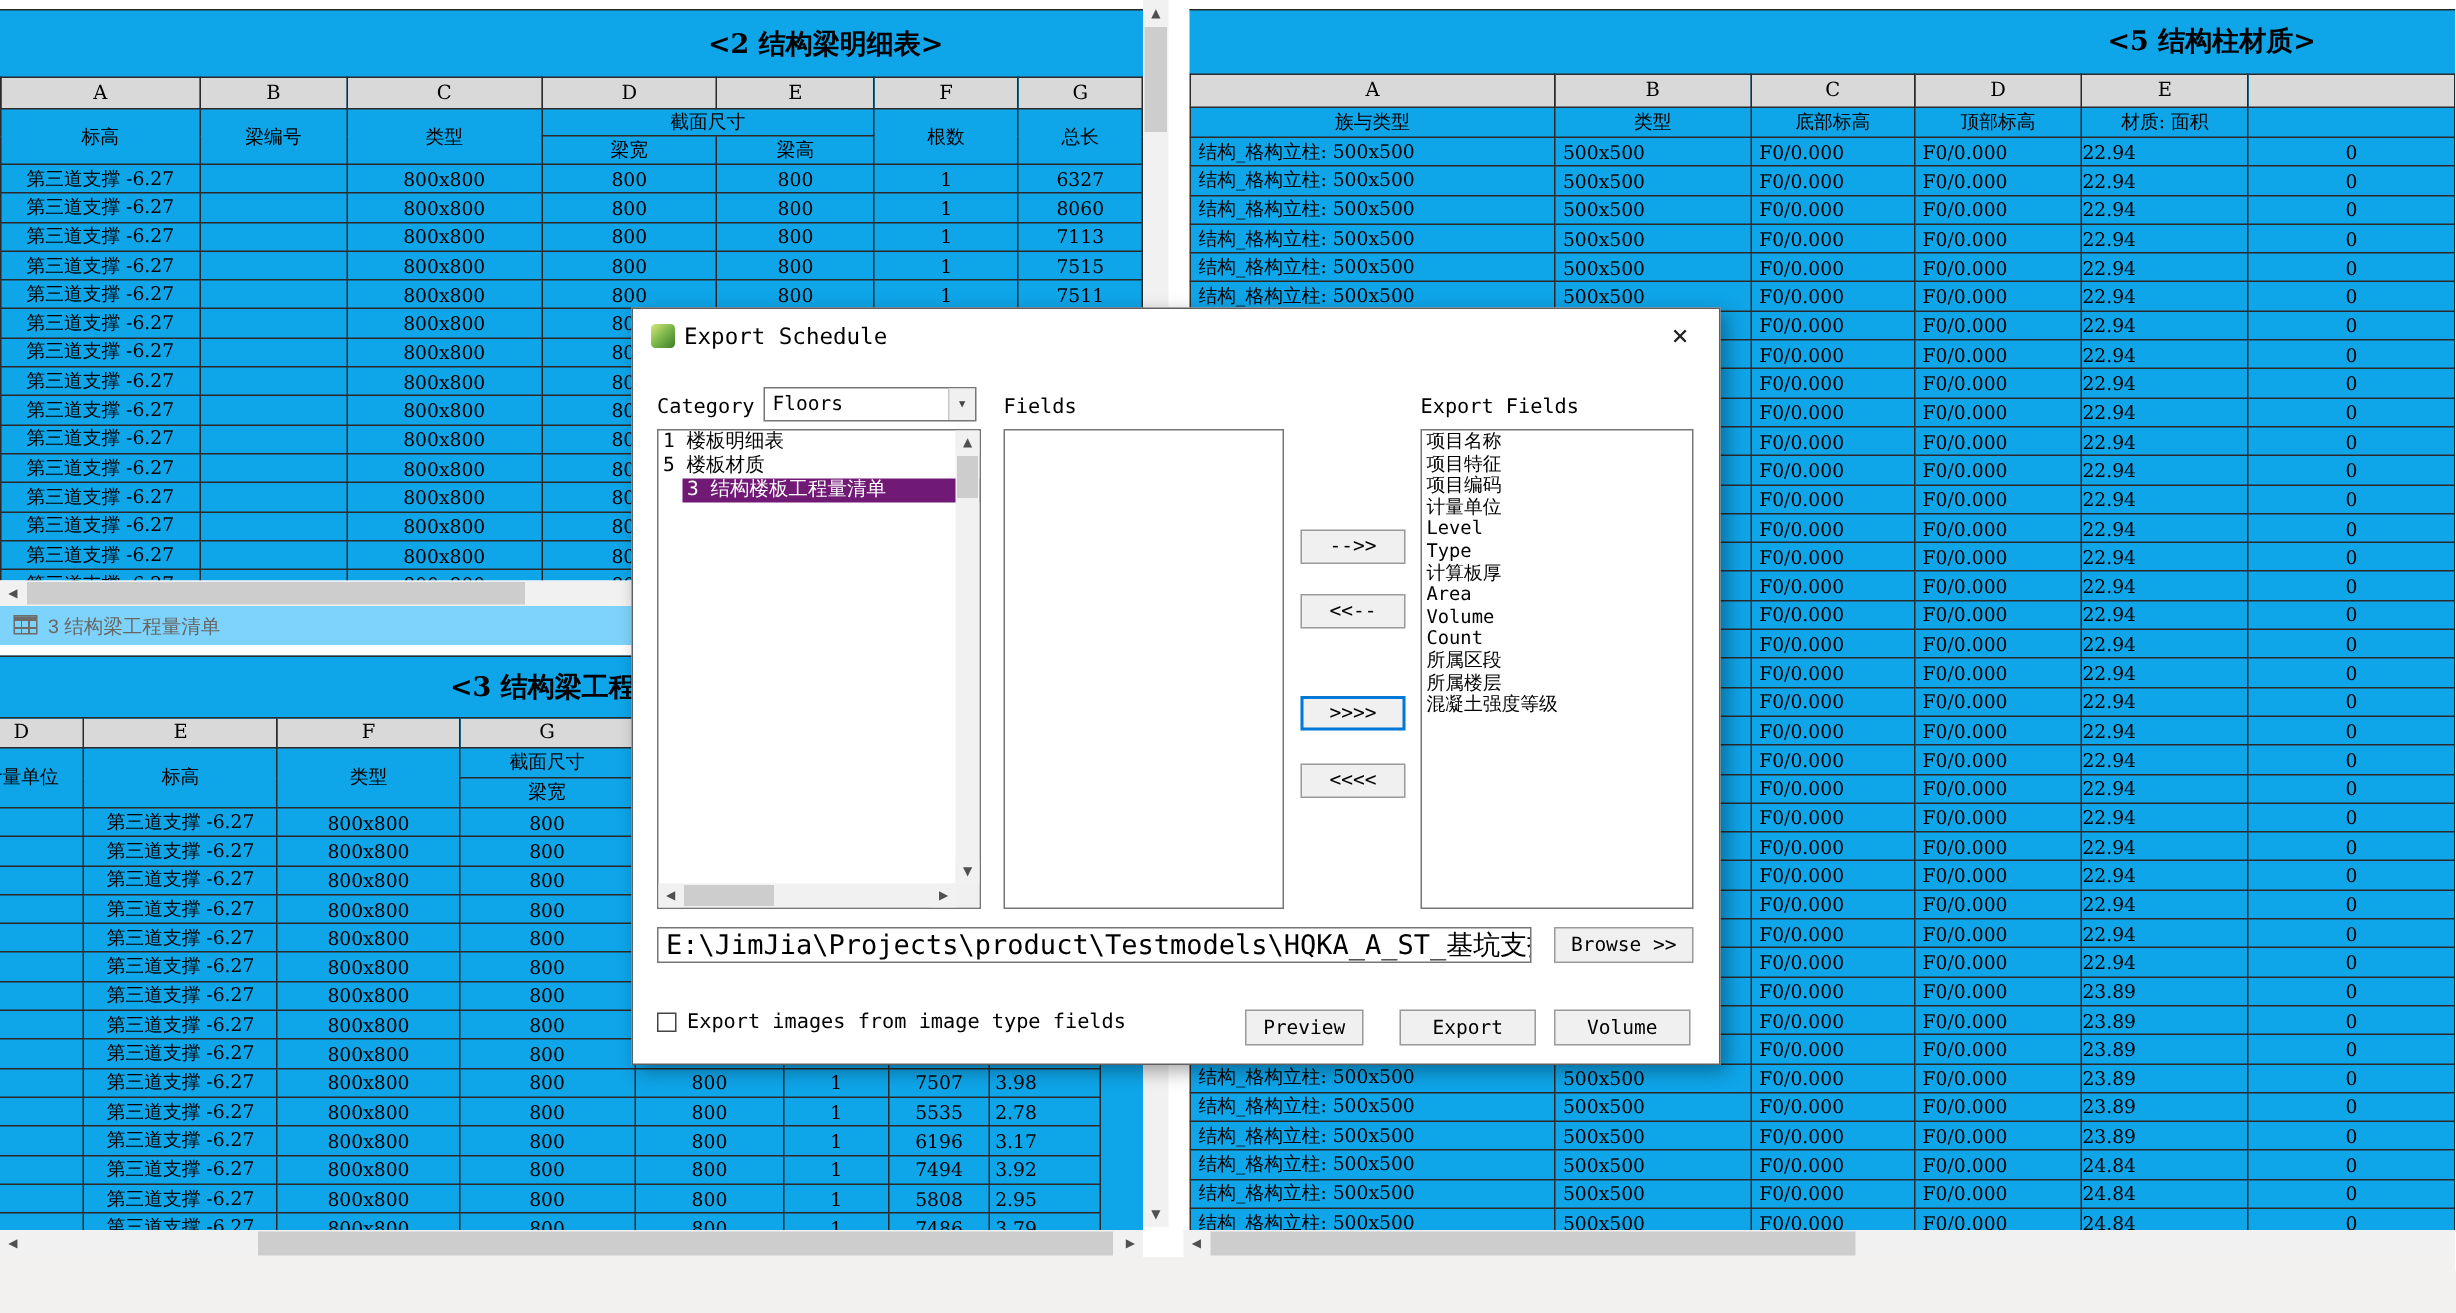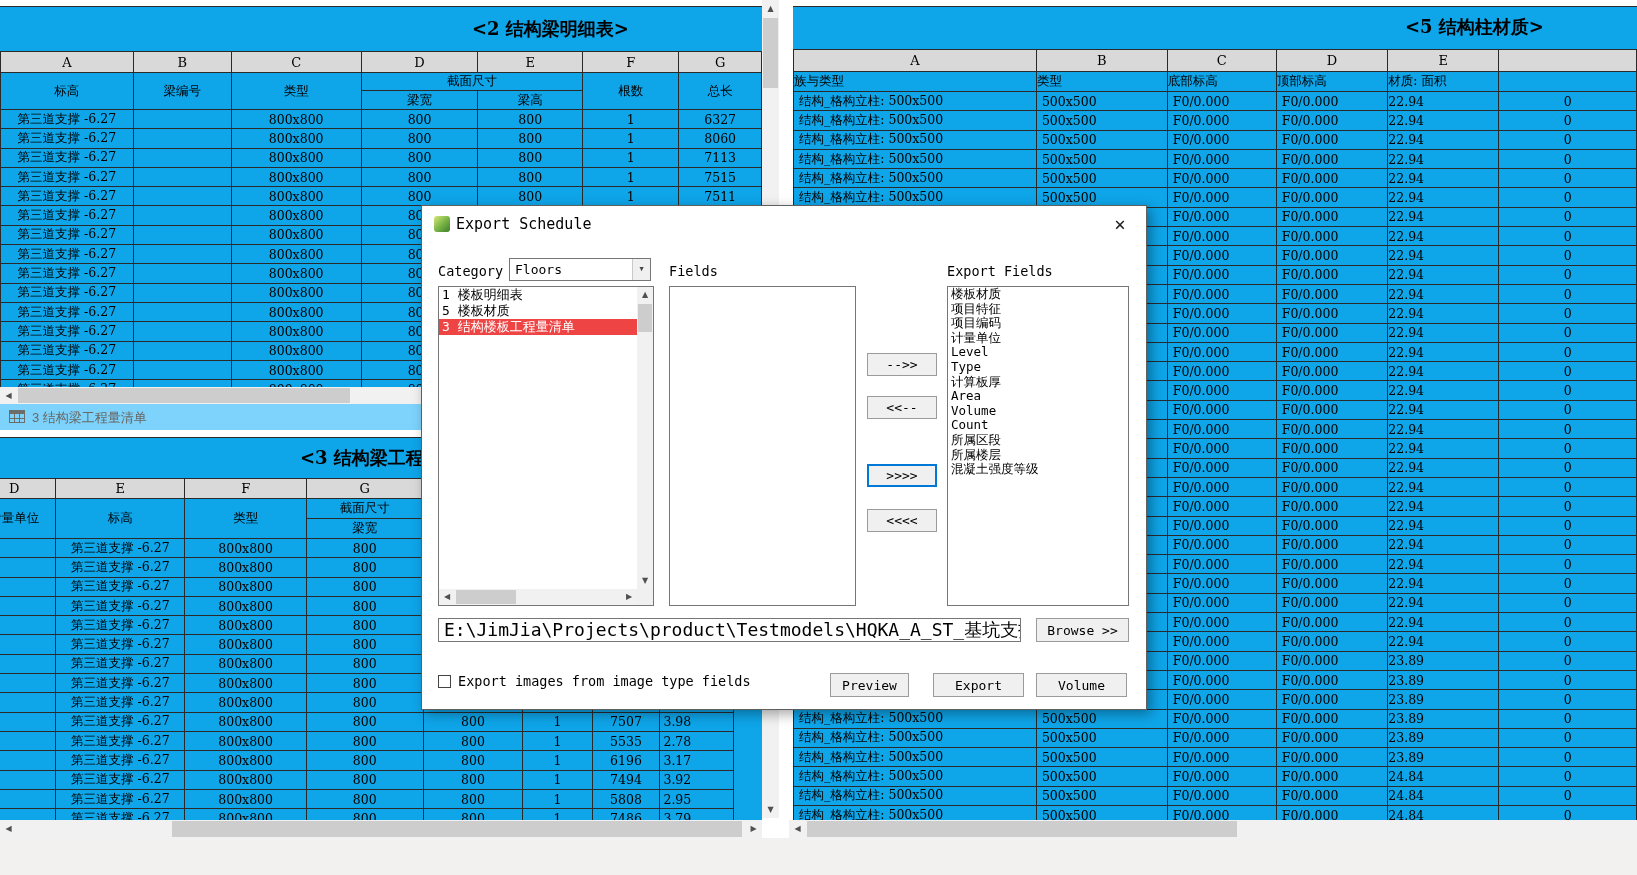--- a/index.html
+++ b/index.html
@@ -22,21 +22,21 @@
   #view-rt table{left:0;top:42px;}
   .sched td{border:1px solid #2a2a2a;font-size:12.5px;text-align:center;vertical-align:middle;
             overflow:hidden;white-space:nowrap;padding:0;color:#000;}
   .sched tr.letters td{background:#d9d9d9;font-size:13px;}
   .t-lt tr.letters{height:21px}.t-lt tr.grp{height:18px}.t-lt tr.hdr{height:19px}.t-lt tr.data{height:19.3px}
   .t-lb tr.letters{height:20px}.t-lb tr.grp{height:20px}.t-lb tr.hdr{height:20px}.t-lb tr.data{height:19.3px}
   .t-rt tr.letters{height:22px}.t-rt tr.hdr1{height:20px}.t-rt tr.data{height:19.3px}
   .t-lb td.al{text-align:left;padding-left:3px;}
   .t-rt td{text-align:left;padding:0 0 0 5px;}
   .t-rt tr.letters td{text-align:center;padding:0;}
-  .t-rt tr.hdr1 td{text-align:left;padding:0;}
+  .t-rt tr.hdr1 td{text-align:center;padding:0;}
   .t-rt td.ar{text-align:left;padding:0 6px 0 0;}
   .t-rt td.ctr{text-align:center;padding:0;}
 
   
   #tabbar{position:absolute;left:0;top:404px;width:762px;height:26px;background:#7dd3fc;}
   .tab-icon{position:absolute;left:9px;top:6px;width:16px;height:13px;border:1px solid #6d6c68;
     background-image:
       linear-gradient(to right,transparent 4px,#6d6c68 4px,#6d6c68 5px,transparent 5px,transparent 9px,#6d6c68 9px,#6d6c68 10px,transparent 10px),
       linear-gradient(to bottom,#6d6c68 0,#6d6c68 3px,transparent 3px,transparent 7px,#6d6c68 7px,#6d6c68 8px,transparent 8px);}
   #tabbar span{position:absolute;left:32px;top:5px;font-family:"Liberation Sans",sans-serif;font-size:13px;color:#686763;}
@@ -58,21 +58,21 @@
   .dlg-title{position:absolute;left:34px;top:9px;font-size:15px;color:#000;}
   .dlg-close{position:absolute;right:8px;top:3px;width:36px;height:30px;text-align:center;}
   .dlg-close span{font-size:19px;line-height:30px;color:#222;}
   .lbl{position:absolute;font-size:13.5px;color:#000;white-space:nowrap;}
   .combo{position:absolute;left:87px;top:52px;width:142px;height:23px;border:1px solid #767676;background:#fff;}
   .combo-val{position:absolute;left:5px;top:3px;font-size:13px;}
   .combo-btn{position:absolute;right:0;top:0;width:18px;height:21px;background:#f0f0f0;border-left:1px solid #c9c9c9;text-align:center;}
   .combo-btn span{font-size:7px;line-height:21px;color:#444;display:block;}
   .listbox{position:absolute;border:1px solid #767676;background:#fff;overflow:hidden;}
   .lb-item{height:16px;line-height:16px;padding-left:3px;font-size:13px;white-space:nowrap;width:198px;overflow:hidden;}
-  .lb-item.sel{background:#ef4444;color:#fff;}
+  .lb-item.sel{background:#701a75;color:#fff;margin-left:16px;}
   .ef-item{height:14.6px;line-height:14.6px;padding-left:3px;font-size:12.5px;white-space:nowrap;}
   .lb-corner{position:absolute;right:0;bottom:0;width:16px;height:16px;background:#f0f0f0;}
   .btn{position:absolute;background:#f0f0f0;border:1px solid #9b9b9b;font-family:"DejaVu Sans Mono",monospace;
        font-size:13px;color:#000;padding:0;}
   .btn.xfer{left:445px;width:70px;height:23px;}
   .btn.focused{border:2px solid #0078d7;}
   .path-input{position:absolute;left:16px;top:412px;width:583px;height:24px;border:1px solid #767676;
               font-family:"DejaVu Sans Mono",monospace;font-size:18px;padding:0 0 0 5px;background:#fff;color:#000;}
   .checkbox{position:absolute;left:16px;top:469px;width:13px;height:13px;border:1px solid #444;background:#fff;}
   .cb-label{position:absolute;left:36px;top:467px;font-size:13.5px;}
@@ -880,21 +880,21 @@
 
     <div id="transfer-btns">
         <button class="btn xfer" style="top: 147px;">--&gt;&gt;</button>
         <button class="btn xfer" style="top: 190px;">&lt;&lt;--</button>
         <button class="btn xfer focused" style="top: 258px;">&gt;&gt;&gt;&gt;</button>
         <button class="btn xfer" style="top: 303px;">&lt;&lt;&lt;&lt;</button>
       </div>
 
     <div class="listbox" style="left:525px;top:80px;width:182px;height:320px">
       <div id="ef-items">
-          <div class="ef-item">楼板材质</div>
+          <div class="ef-item">项目名称</div>
           <div class="ef-item">项目特征</div>
           <div class="ef-item">项目编码</div>
           <div class="ef-item">计量单位</div>
           <div class="ef-item">Level</div>
           <div class="ef-item">Type</div>
           <div class="ef-item">计算板厚</div>
           <div class="ef-item">Area</div>
           <div class="ef-item">Volume</div>
           <div class="ef-item">Count</div>
           <div class="ef-item">所属区段</div>

